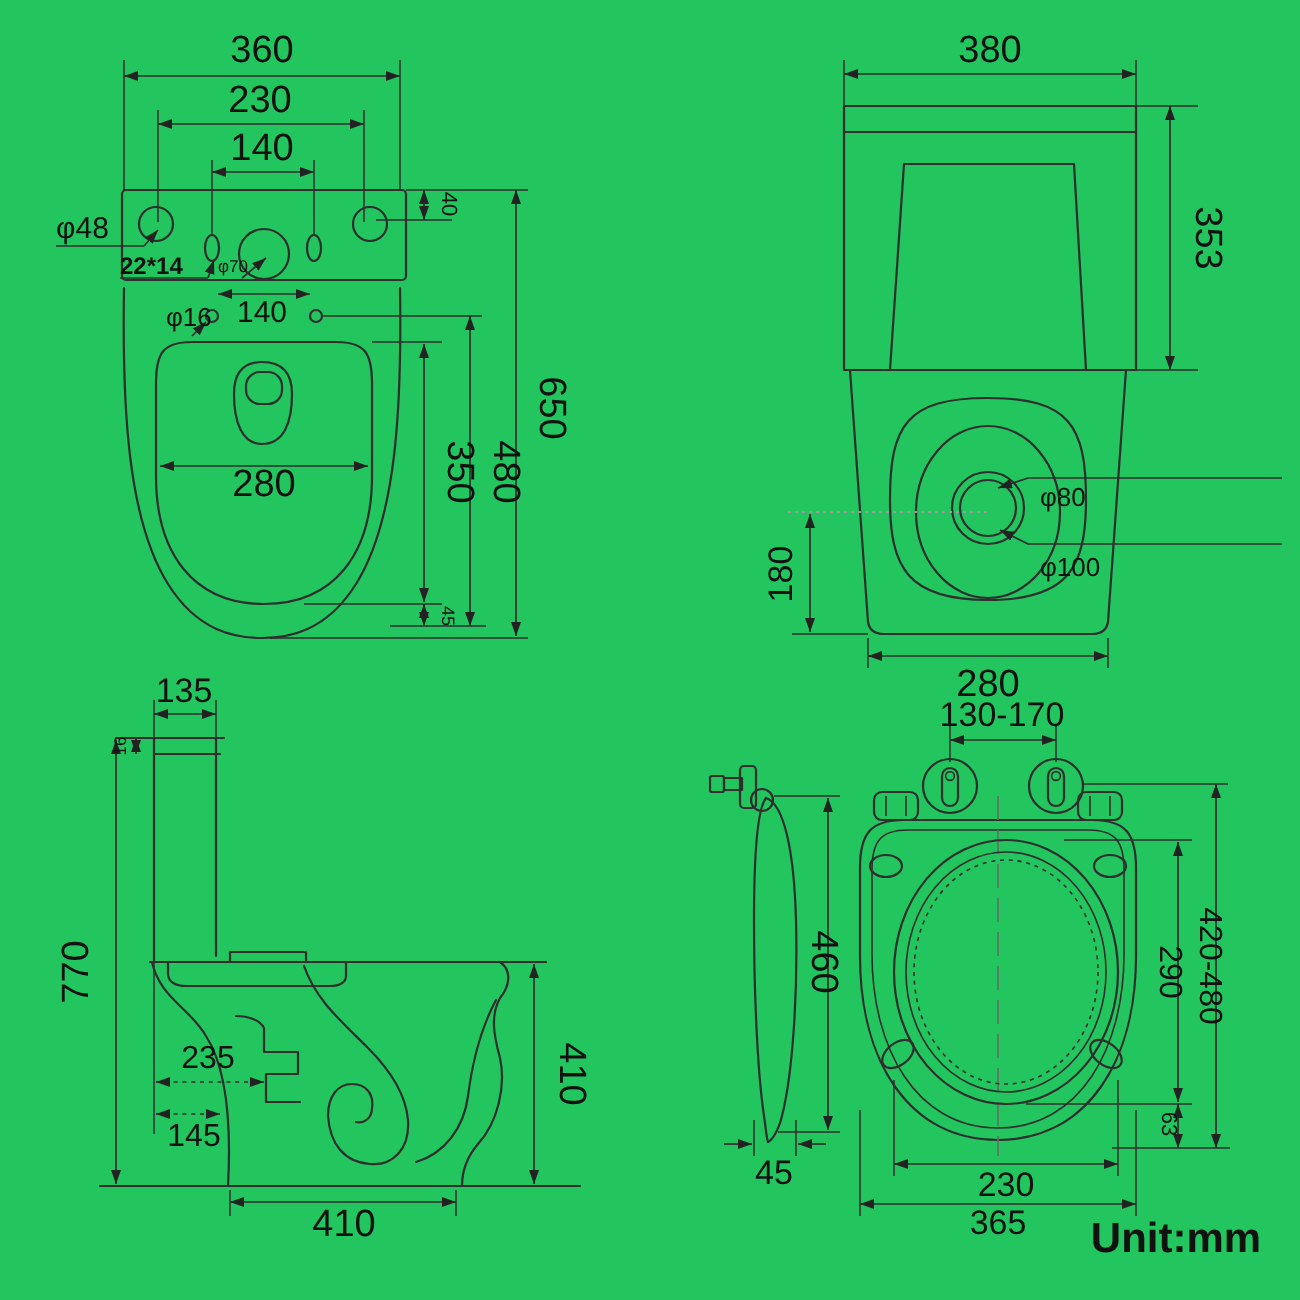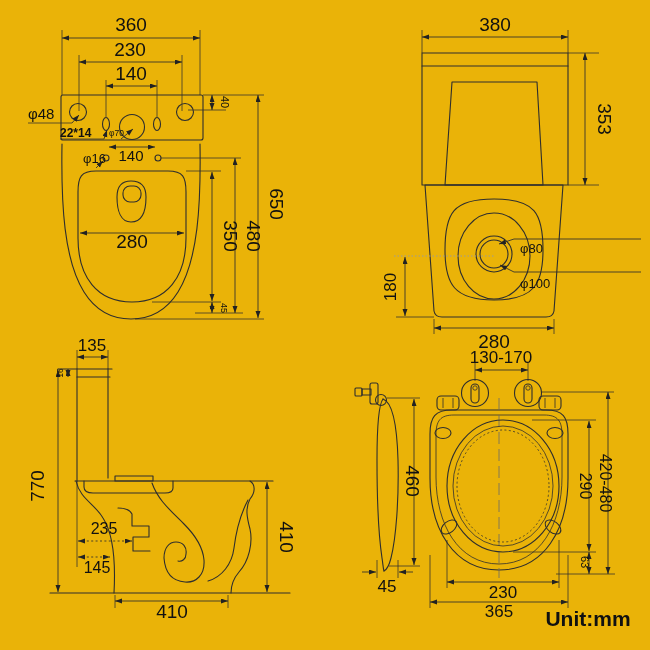--- a/index.html
+++ b/index.html
@@ -1,17 +1,17 @@
 <!DOCTYPE html>
 <html><head>
 <meta charset="utf-8">
 <style>
   html,body{margin:0;padding:0;}
   body{width:650px;height:650px;background:#fdfdfd;font-family:"Liberation Sans",sans-serif;}
-  #stage{position:relative;width:650px;height:650px;background:#eab308;overflow:hidden;}
+  #stage{position:relative;width:650px;height:650px;background:#22c55e;overflow:hidden;}
   svg{display:block;}
   .outline{fill:none;stroke:#2e2e2e;stroke-width:1.1;stroke-linecap:round;stroke-linejoin:round;}
   .thin{fill:none;stroke:#2e2e2e;stroke-width:0.8;}
   .ext{fill:none;stroke:#2e2e2e;stroke-width:0.75;}
   .dim{fill:none;stroke:#2e2e2e;stroke-width:0.85;}
   .dot{stroke-dasharray:2 2.4;}
   .cgray{stroke:#9a9a9a;stroke-width:1;stroke-dasharray:1.5 2;fill:none;}
   .cl{stroke:#6a6a6a;stroke-width:0.8;stroke-dasharray:12 5;fill:none;}
   text{fill:#111;font-family:"Liberation Sans",sans-serif;}
   .t19{font-size:19px;}

